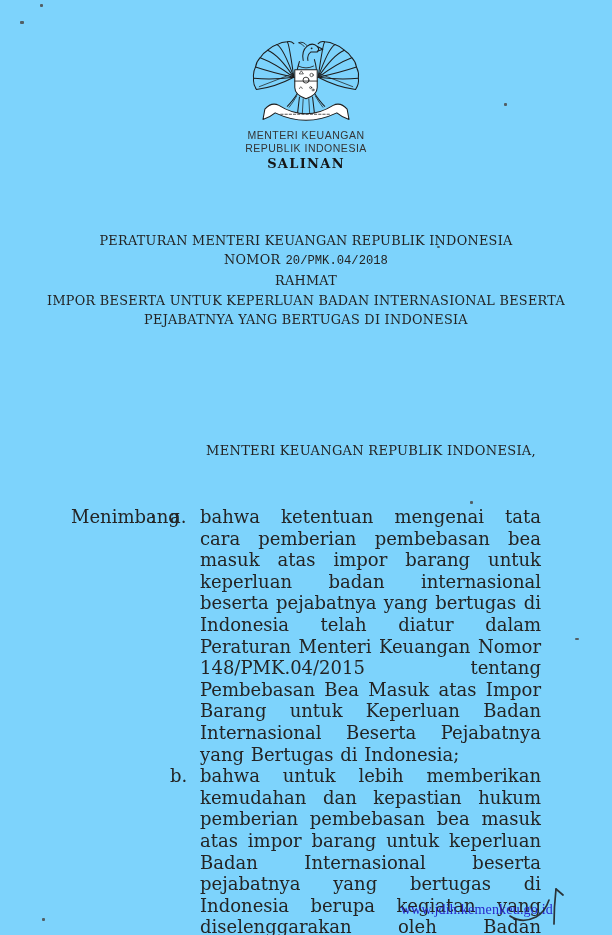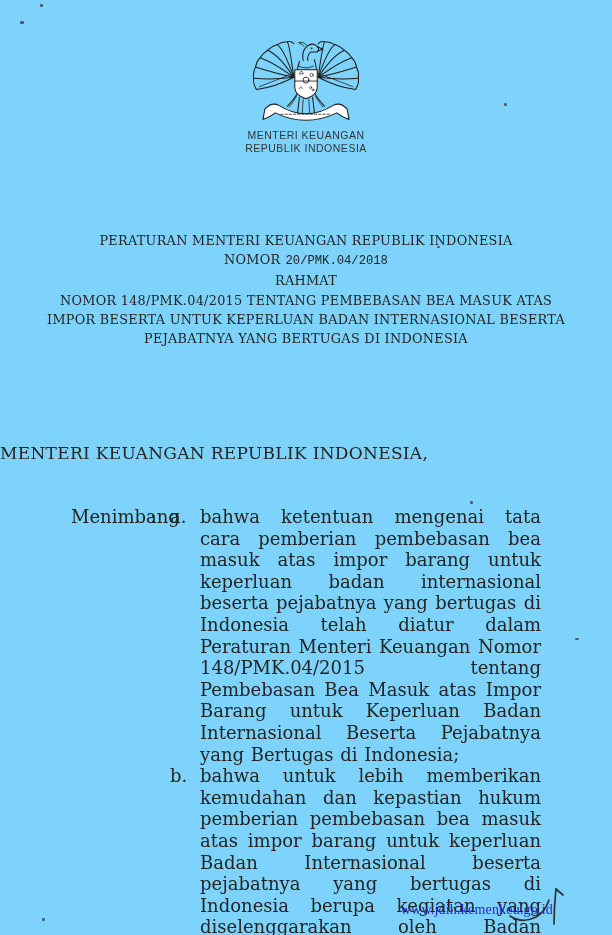--- a/index.html
+++ b/index.html
@@ -17,22 +17,22 @@
   .ministry-2 { top:142px; }
   .salinan { position:absolute; top:156px; left:0; width:612px; text-align:center;
     font-weight:bold; font-size:13px; letter-spacing:1.3px; color:#161616; }
   
   .title-block { position:absolute; top:231px; left:0; width:612px; text-align:center;
     font-size:12.8px; line-height:19.2px; letter-spacing:0.3px; color:#232323; }
   .nomor-value { font-family:"Liberation Mono", monospace; font-size:12.2px;
     letter-spacing:0; margin-left:5px; }
   .invocation { position:absolute; top:400px; left:0; width:612px; text-align:center;
     font-size:12.8px; letter-spacing:0.3px; }
-  .issuer { position:absolute; top:443px; left:0; width:536px; text-align:left;
-    font-size:17px; letter-spacing:0.3px; }
+  .issuer { position:absolute; top:443px; left:0; width:536px; text-align:right;
+    font-size:13px; letter-spacing:0.3px; }
   
   .considerations { position:absolute; left:71px; top:506px; width:470px;
     font-size:18px; line-height:21.6px; }
   .cons-label { position:absolute; left:0; top:0; }
   .cons-colon { position:absolute; left:79px; top:0; }
   .cons-items { margin-left:129px; }
   .cons-item { position:relative; text-align:justify; word-spacing:1px; }
   .cons-item .marker { position:absolute; left:-30px; top:0; }
   .cons-item.last-justified { text-align-last:justify; }
   
@@ -104,28 +104,28 @@
     <path d="M53,53 q1.5,-4 3,0" stroke-width="0.7"></path>
     <circle cx="65" cy="52" r="1.1" stroke-width="0.7"></circle>
       <circle cx="67.5" cy="54.5" r="1.1" stroke-width="0.7"></circle>
 
     <path d="M16,75 Q23,67 31,71 Q45,80 60,80 Q75,80 89,71 Q97,67 104,75 L106,86 Q99,84 93,79 Q76,87 60,87 Q44,87 27,79 Q21,84 14,86 Z" fill="#ffffff"></path>
     <path d="M33,80.5 H87" stroke-width="0.8" stroke-dasharray="2.5 2"></path>
   </svg>
 
   <div class="ministry-line ministry-1">MENTERI KEUANGAN</div>
   <div class="ministry-line ministry-2">REPUBLIK INDONESIA</div>
+  <div class="salinan">SALINAN</div>
 
   <div class="title-block">
     <div>PERATURAN MENTERI KEUANGAN REPUBLIK INDONESIA</div>
     <div>
       <span>NOMOR</span><span class="nomor-value">20/PMK.04/2018</span>
     </div>
     <div>RAHMAT</div>
-    <div>NOMOR 148/PMK.04/2015 TENTANG  PEMBEBASAN BEA MASUK ATAS</div>
     <div>IMPOR BESERTA UNTUK KEPERLUAN BADAN INTERNASIONAL BESERTA</div>
     <div>PEJABATNYA YANG BERTUGAS DI INDONESIA</div>
   </div>
 
   <div class="issuer">MENTERI KEUANGAN REPUBLIK INDONESIA,</div>
 
   <div class="considerations">
     <span class="cons-label">Menimbang</span>
     <span class="cons-colon">:</span>
     <div class="cons-items">

